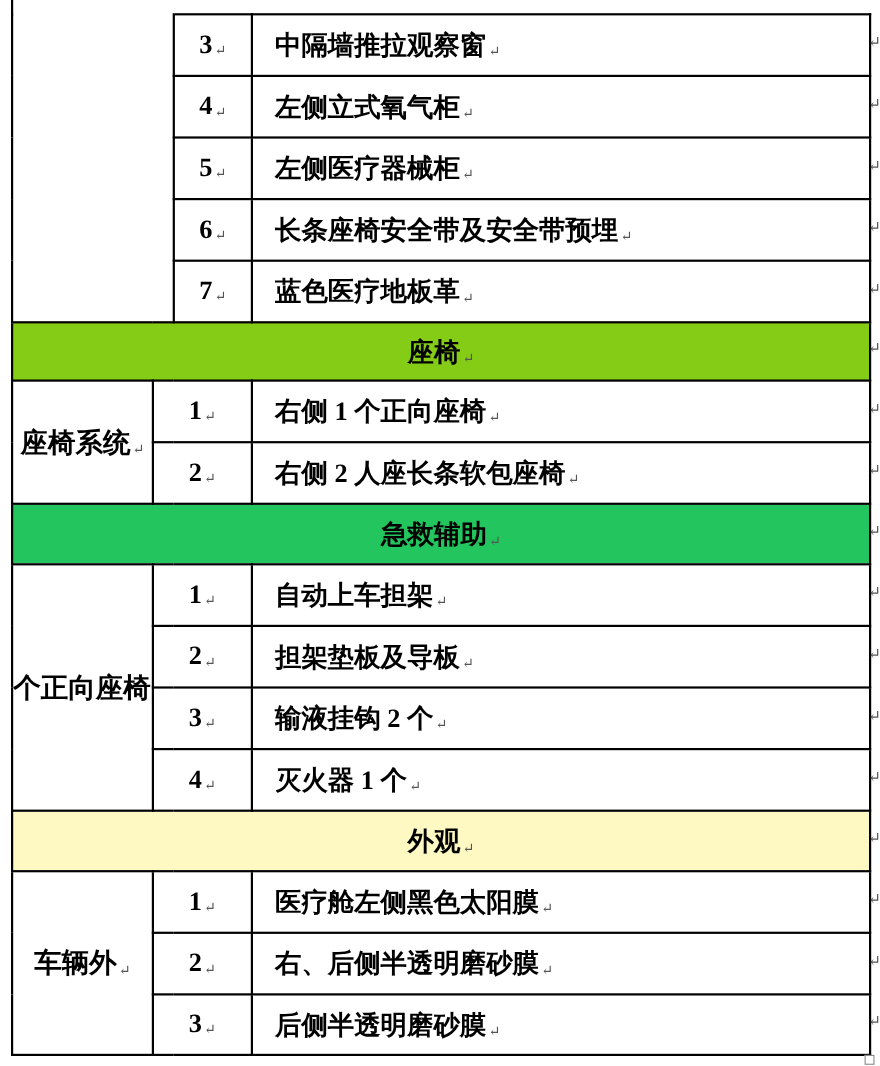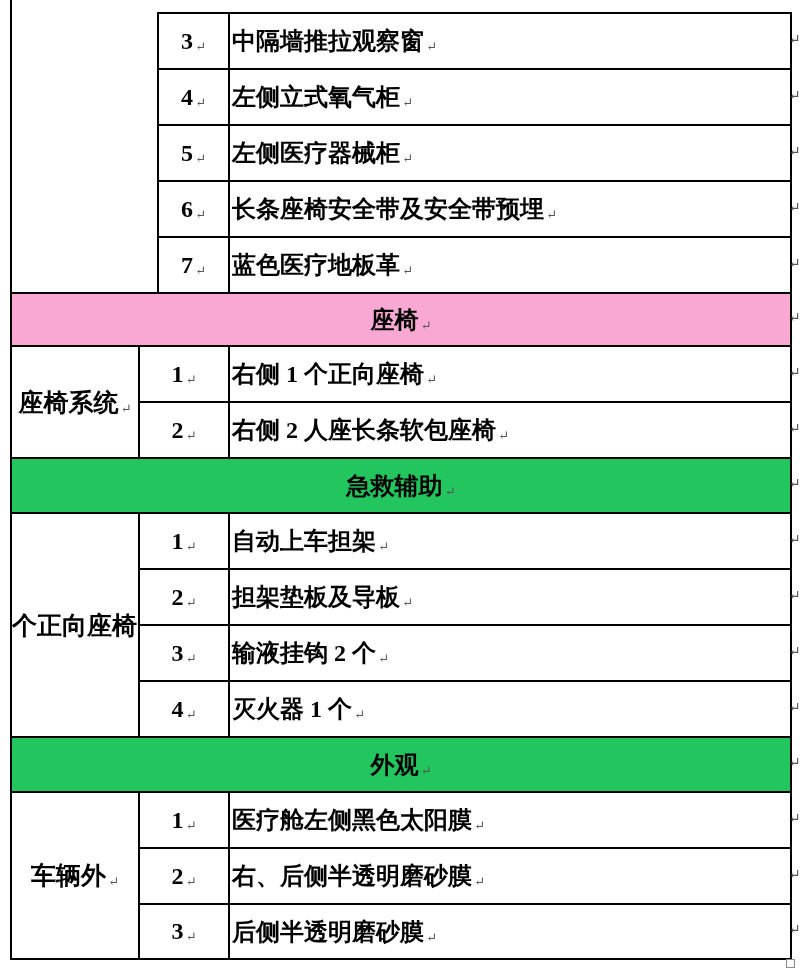--- a/index.html
+++ b/index.html
@@ -30,21 +30,21 @@
     padding: 0;
     font-size: 24px;
     font-weight: bold;
     color: #000000;
     vertical-align: middle;
     overflow: hidden;
     white-space: nowrap;
   }
   td.cat-continued { border-top: none; }
   td.num { text-align: center; }
-  td.desc { text-align: left; padding-left: 2px; }
+  td.desc { text-align: left; padding-left: 20px; }
   td.cat { text-align: center; font-size: 25px; }
   td.hdr { text-align: center; }
   .pm {
     font-size: 13px;
     font-weight: normal;
     color: #555555;
     margin-left: 2px;
     position: relative; top: 2px;
   }
   .eor-marks span {
@@ -91,21 +91,21 @@
     <tr style="height:56px">
       <td class="num"><span>6</span><span class="pm">↵</span></td>
       <td class="desc"><span>长条座椅安全带及安全带预埋</span><span class="pm">↵</span></td>
     </tr>
     <tr style="height:56px">
       <td class="num"><span>7</span><span class="pm">↵</span></td>
       <td class="desc"><span>蓝色医疗地板革</span><span class="pm">↵</span></td>
     </tr>
 
     <tr style="height:53px">
-      <td class="hdr" colspan="4" style="background:#f9a8d4"><span>座椅</span><span class="pm">↵</span></td>
+      <td class="hdr" colspan="4" style="background:#84cc16"><span>座椅</span><span class="pm">↵</span></td>
     </tr>
 
     <tr style="height:56px">
       <td class="cat" rowspan="2"><span>座椅系统</span><span class="pm">↵</span></td>
       <td class="num" colspan="2"><span>1</span><span class="pm">↵</span></td>
       <td class="desc"><span>右侧 1 个正向座椅</span><span class="pm">↵</span></td>
     </tr>
     <tr style="height:56px">
       <td class="num" colspan="2"><span>2</span><span class="pm">↵</span></td>
       <td class="desc"><span>右侧 2 人座长条软包座椅</span><span class="pm">↵</span></td>
@@ -127,21 +127,21 @@
     <tr style="height:56px">
       <td class="num" colspan="2"><span>3</span><span class="pm">↵</span></td>
       <td class="desc"><span>输液挂钩 2 个</span><span class="pm">↵</span></td>
     </tr>
     <tr style="height:56px">
       <td class="num" colspan="2"><span>4</span><span class="pm">↵</span></td>
       <td class="desc"><span>灭火器 1 个</span><span class="pm">↵</span></td>
     </tr>
 
     <tr style="height:55px">
-      <td class="hdr" colspan="4" style="background:#22c55e"><span>外观</span><span class="pm">↵</span></td>
+      <td class="hdr" colspan="4" style="background:#fef9c3"><span>外观</span><span class="pm">↵</span></td>
     </tr>
 
     <tr style="height:56px">
       <td class="cat" rowspan="3"><span>车辆外</span><span class="pm">↵</span></td>
       <td class="num" colspan="2"><span>1</span><span class="pm">↵</span></td>
       <td class="desc"><span>医疗舱左侧黑色太阳膜</span><span class="pm">↵</span></td>
     </tr>
     <tr style="height:56px">
       <td class="num" colspan="2"><span>2</span><span class="pm">↵</span></td>
       <td class="desc"><span>右、后侧半透明磨砂膜</span><span class="pm">↵</span></td>

